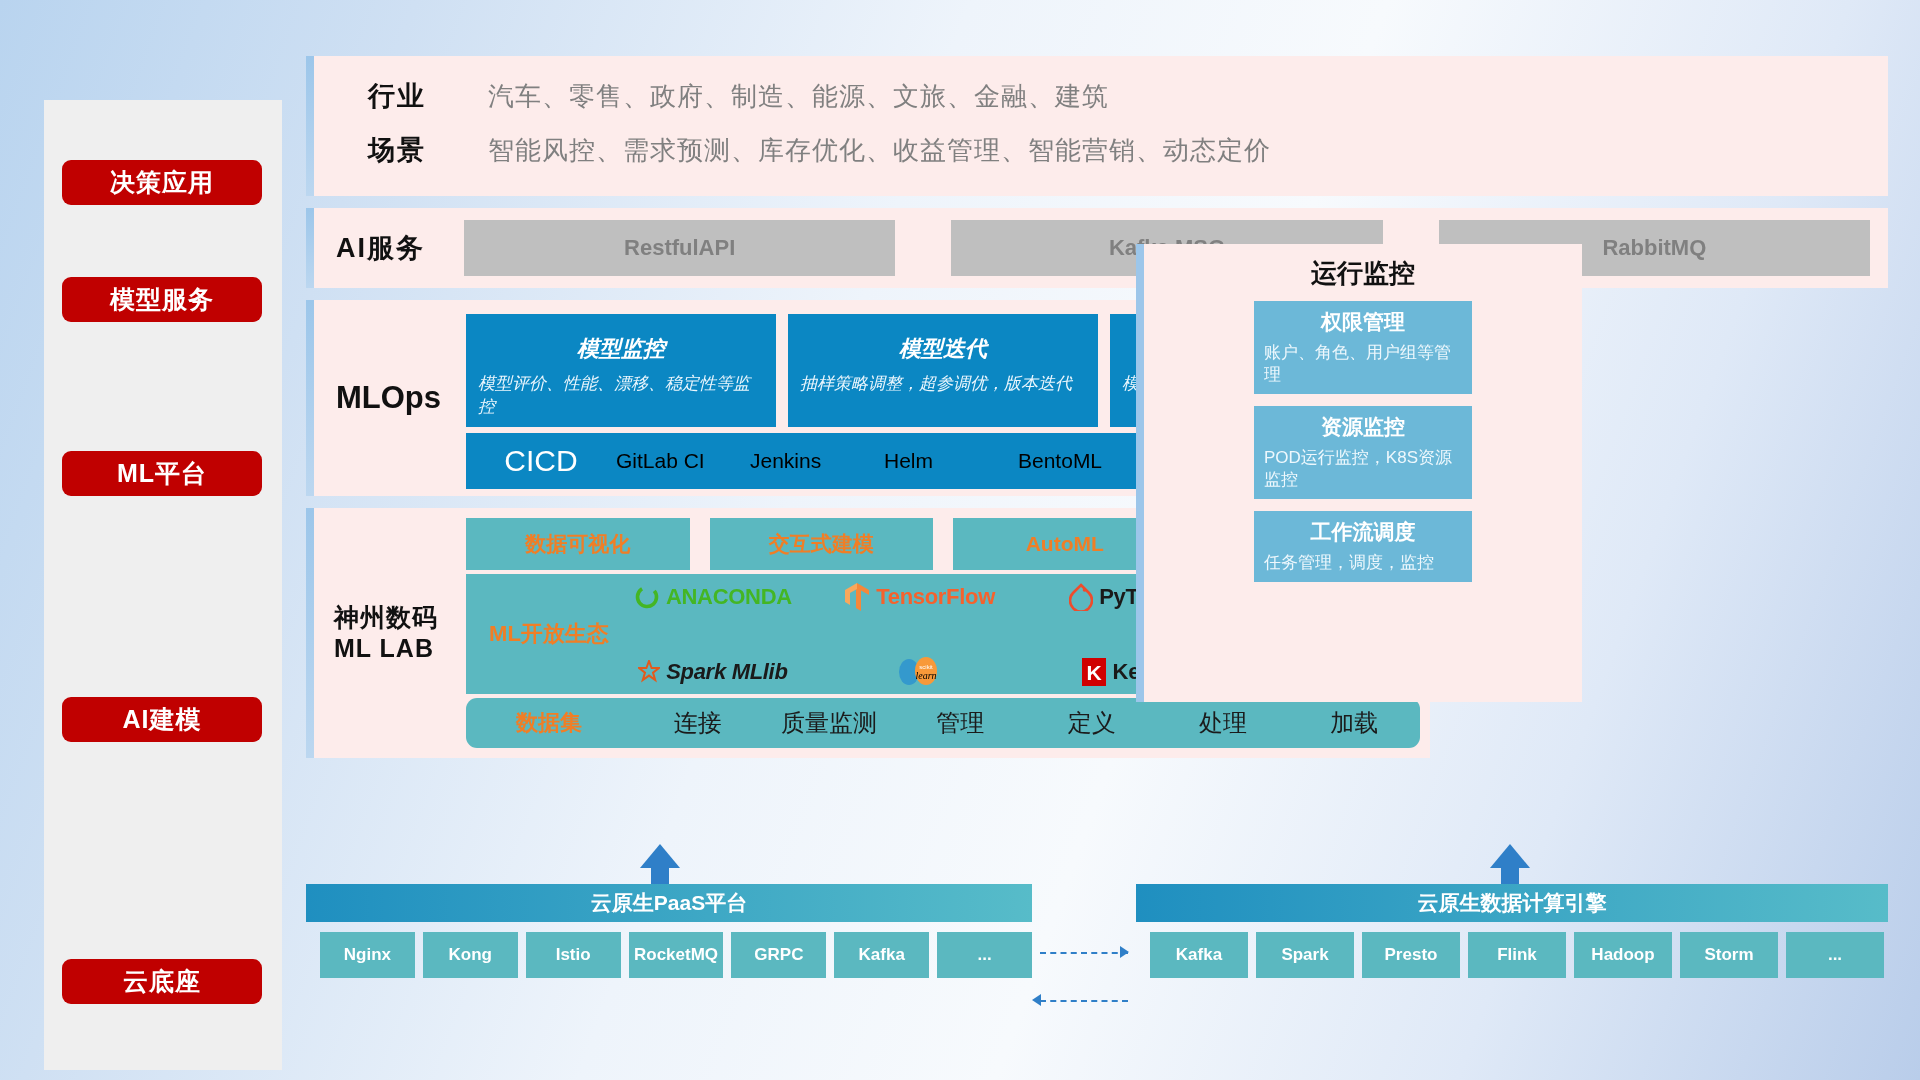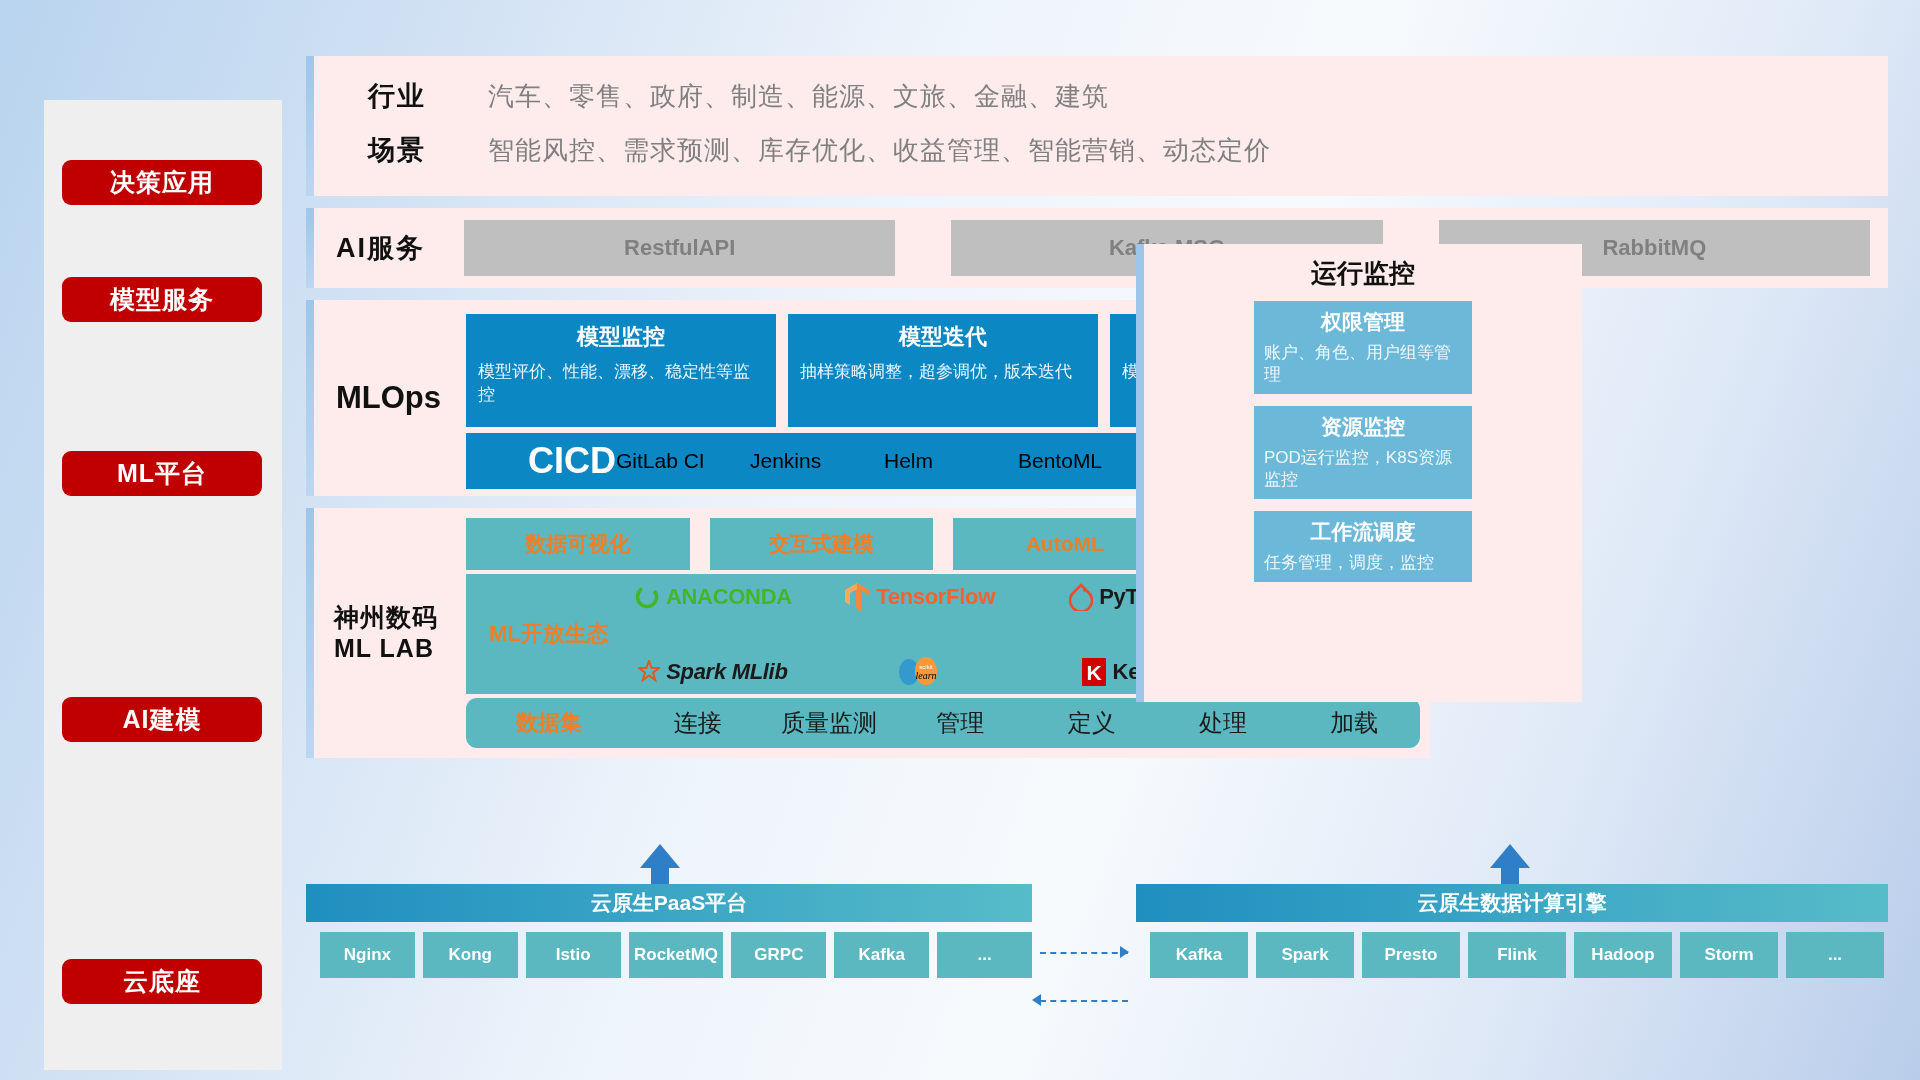--- a/index.html
+++ b/index.html
@@ -83,33 +83,33 @@
   #band-mlops { top: 244px; height: 196px; width: 1124px; }
   .mlops-label {
     position: absolute; left: 22px; top: 50%; transform: translateY(-50%);
     font-size: 31px; font-weight: bold; color: #111;
   }
   .mlops-cards {
     position: absolute; left: 152px; top: 14px; right: 10px; height: 113px;
     display: flex; gap: 12px;
   }
   .mlops-card {
-    flex: 1; background: #0b87c3; color: #fff; padding: 8px 12px 0 12px;
+    flex: 1; background: #0b87c3; color: #fff; padding: 20px 12px 0 12px; font-style: italic;
   }
   .mlops-card h4 {
     font-size: 22px; font-weight: bold; text-align: center; margin-bottom: 9px;
   }
   .mlops-card p { font-size: 17px; line-height: 1.35; color: #eaf6fd; }
   .cicd-bar {
     position: absolute; left: 152px; top: 133px; right: 10px; height: 56px;
     background: #0b87c3; display: flex; align-items: center;
   }
   .cicd-title {
-    width: 150px; text-align: right; color: #fff;
-    font-size: 36px; font-weight: bold;
+    width: 150px; text-align: center; color: #fff;
+    font-size: 30px; font-weight: normal;
   }
   .cicd-items { flex: 1; display: flex; }
   .cicd-item {
     flex: 1; color: #000000; font-size: 21px; text-align: left;
     line-height: 1.05; word-break: break-all;
     max-height: 44px; overflow: hidden;
   }
 
   
   #band-lab { top: 452px; height: 250px; width: 1124px; }

